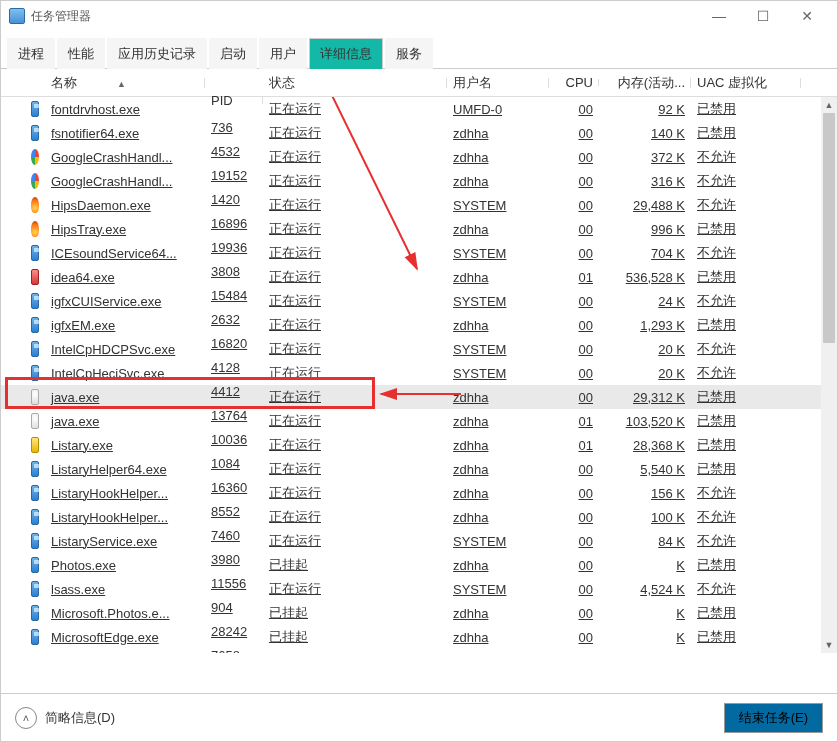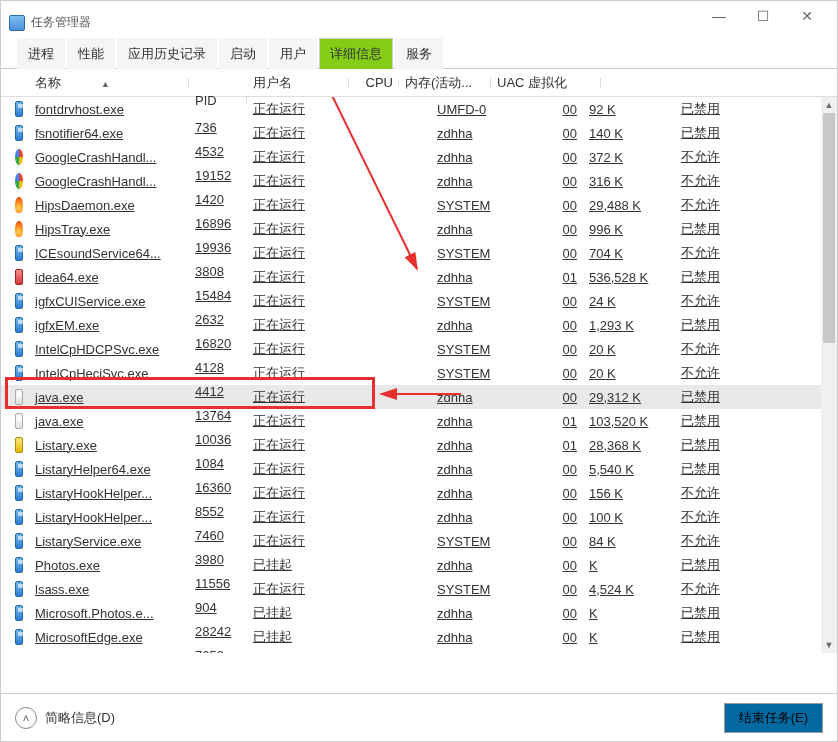--- a/index.html
+++ b/index.html
@@ -1,39 +1,39 @@
 <!DOCTYPE html>
 <html><head>
 <meta charset="utf-8">
 <style>
 * { margin: 0; padding: 0; box-sizing: border-box; font-family: "Microsoft YaHei", "Segoe UI", sans-serif; }
 body { width: 838px; height: 742px; background: #fff; overflow: hidden; font-size: 13px; color: #333; }
 .window { width: 100%; height: 100%; display: flex; flex-direction: column; border: 1px solid #ccc; background: #fff; }
-.titlebar { height: 30px; display: flex; align-items: flex-end; padding: 0 8px; }
+.titlebar { height: 30px; display: flex; align-items: center; padding: 8px 8px; }
 .titlebar .title { flex: 1; font-size: 12px; color: #555; }
 .win-controls { display: flex; }
 .win-btn { width: 44px; height: 30px; display: flex; align-items: center; justify-content: center; font-size: 14px; color: #666; cursor: pointer; }
 .menubar { height: 26px; display: flex; align-items: center; padding: 0 10px; gap: 4px; }
 .menu-item { padding: 3px 6px; font-size: 13px; cursor: pointer; }
-.tabs { display: flex; border-bottom: 1px solid #ccc; padding: 0 16px; margin-top: 6px; text-align: center; }
+.tabs { display: flex; border-bottom: 1px solid #ccc; padding: 0 6px; margin-top: 6px; text-align: center; }
 .tab { padding: 6px 10px; font-size: 13px; border: 1px solid transparent; border-bottom: none; cursor: pointer; position: relative; top: 1px; background: #f5f5f5; margin-right: 2px; }
-.tab.active { border-color: #ccc; background: #84cc16; }
+.tab.active { border-color: #ccc; background: #14b8a6; }
 .table-wrap { flex: 1; overflow: hidden; position: relative; }
-.thead, .row { display: flex; align-items: center; height: 24px; padding-left: 8px; }
+.thead, .row { display: flex; align-items: center; height: 24px; padding-left: 24px; }
 .thead { border-bottom: 1px solid #ddd; font-size: 12px; color: #333; height: 28px; }
 .thead .cell { position: relative; }
 .thead .cell::after { content: ""; position: absolute; right: 0; top: 4px; bottom: 4px; width: 1px; background: #ddd; }
 .cell { overflow: hidden; white-space: nowrap; text-overflow: ellipsis; padding: 0 6px; font-size: 13px; }
 .c-icon { width: 20px; flex: 0 0 20px; display: flex; align-items: center; }
 .c-name { width: 160px; }
 .c-pid { width: 58px; margin-top: 36px; }
 .c-state { width: 184px; }
 .c-user { width: 102px; }
 .c-cpu { width: 50px; text-align: right; }
-.c-mem { width: 92px; }
+.c-mem { width: 92px; text-align: right; }
 .c-uac { width: 110px; }
 .sort-arrow { font-size: 9px; margin-left: 40px; color: #666; }
 .tbody { overflow-y: auto; height: 556px; position: relative; text-decoration: underline; }
 .row.highlight { background: #e9e9e9; }
 .proc-icon { width: 16px; height: 16px; display: inline-block; }
 .i-generic { background: linear-gradient(#6fb3ec,#2e7fd1); border: 1px solid #2468a8; border-radius: 2px; position: relative; }
 .i-generic::after { content: ""; position: absolute; left: 2px; top: 2px; width: 10px; height: 4px; background: #fff; opacity: .6; }
 .i-java { background: radial-gradient(circle at 50% 30%, #fff, #ddd); border: 1px solid #aaa; border-radius: 2px; }
 .i-fire { background: radial-gradient(circle at 50% 70%, #ffd24a, #ff7a1a 60%, #c43d00); border-radius: 50% 50% 40% 40%; }
 .i-yellow { background: linear-gradient(#ffe680,#e6b800); border: 1px solid #b38f00; border-radius: 2px; }
@@ -73,20 +73,21 @@
     <div class="tab">用户</div>
     <div class="tab active">详细信息</div>
     <div class="tab">服务</div>
   </div>
 
   <div class="table-wrap">
     <div class="thead">
       <div class="cell c-icon"></div>
       <div class="cell c-name"><span>名称</span><span class="sort-arrow">▲</span></div>
       <div class="cell c-pid">PID</div>
+      <div class="cell c-state">状态</div>
       <div class="cell c-user">用户名</div>
       <div class="cell c-cpu">CPU</div>
       <div class="cell c-mem">内存(活动...</div>
       <div class="cell c-uac">UAC 虚拟化</div>
     </div>
 
     <div class="tbody" id="tbody">
 
       <div class="row">
           <div class="cell c-icon">

